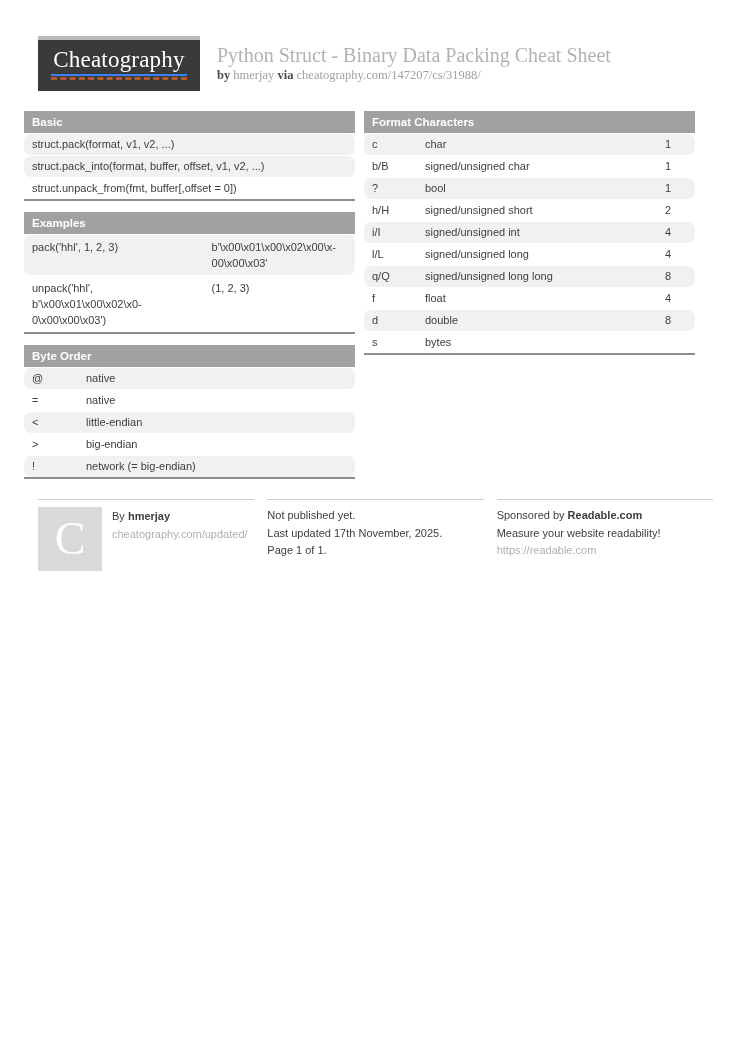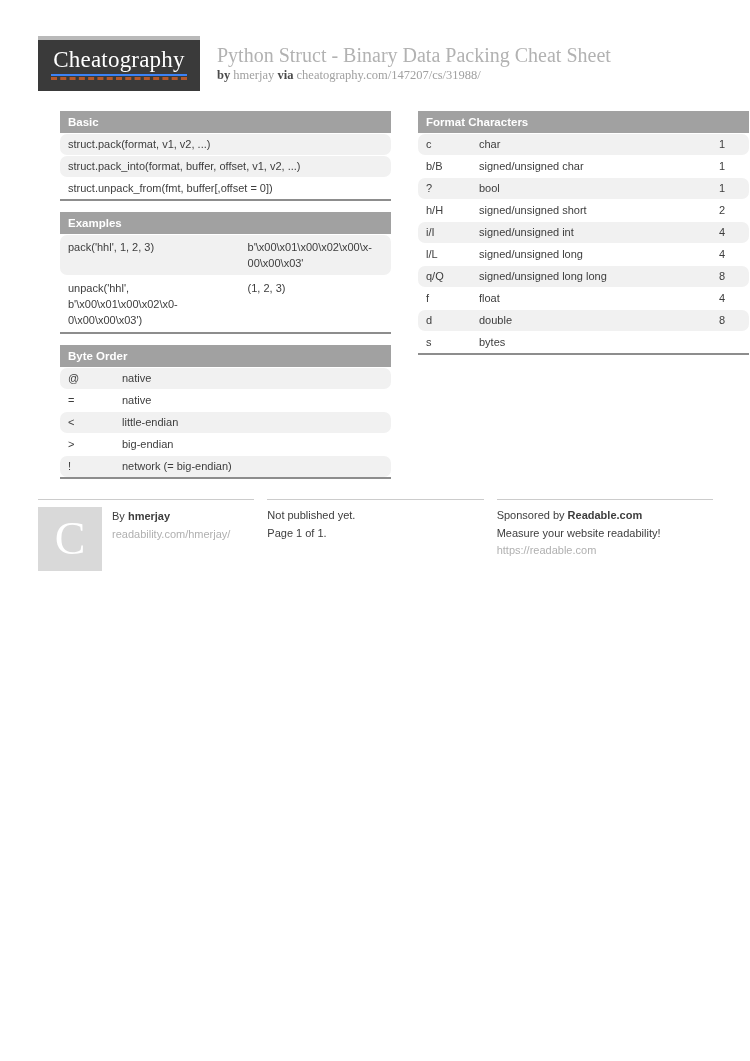--- a/index.html
+++ b/index.html
@@ -30,21 +30,21 @@
     margin:0; font-family:"Liberation Serif", serif; font-weight:normal;
     font-size:20px; color:#b2b2b2; line-height:20px; white-space:nowrap;
   }
   .byline {
     font-family:"Liberation Serif", serif; font-size:12.5px; margin-top:3px;
     color:#4a4a4a; font-weight:bold;
   }
   .byline a { font-weight:normal; color:#a0a0a0; text-decoration:none; cursor:pointer; }
 
   
-  .columns { display:flex; gap:27px; margin:20px 37px 0 60px; }
+  .columns { display:flex; gap:9px; margin:20px 37px 0 24px; }
   .col { width:331px; flex-shrink:0; }
 
   .card { margin-bottom:11px; border-bottom:2px solid #8d8d8d; }
   .card-header {
     background:#a1a1a1; color:#ffffff; font-size:11.5px; font-weight:bold;
     padding:5px 8px 5px 8px; line-height:12px;
   }
   .row {
     display:flex; align-items:flex-start; background:#ffffff;
     font-size:11px; line-height:13px; color:#3d3d3d;
@@ -219,26 +219,27 @@
   </div>
 
   <div class="footer">
     <div class="f-col">
       <div class="author-box">
         <div class="avatar">
           <span>C</span>
         </div>
         <div class="author-info">
           <div><span>By </span><span class="bold">hmerjay</span></div>
-          <div><a>readability.com/hmerjay/</a></div>
+          <div><a>cheatography.com/updated/</a></div>
         </div>
       </div>
     </div>
     <div class="f-col">
       <div>Not published yet.</div>
+      <div>Last updated 17th November, 2025.</div>
       <div>Page 1 of 1.</div>
     </div>
     <div class="f-col">
       <div><span>Sponsored by </span><span class="bold">Readable.com</span></div>
       <div>Measure your website readability!</div>
       <div><a>https://readable.com</a></div>
     </div>
   </div>
 
 </div>

